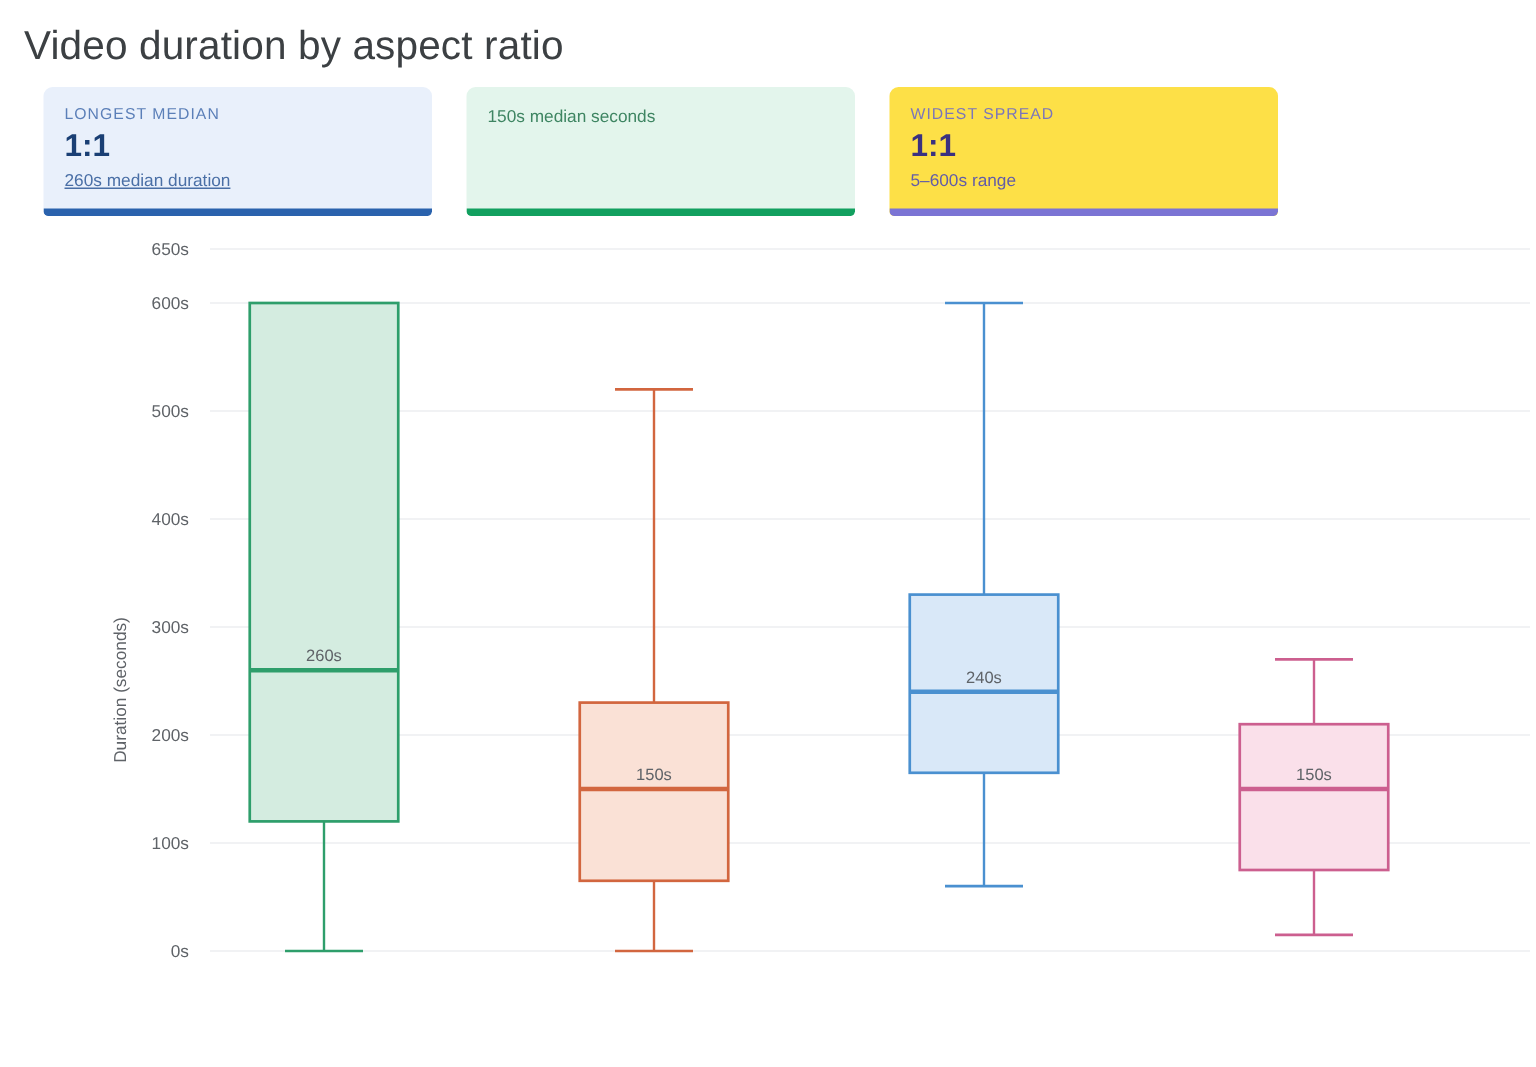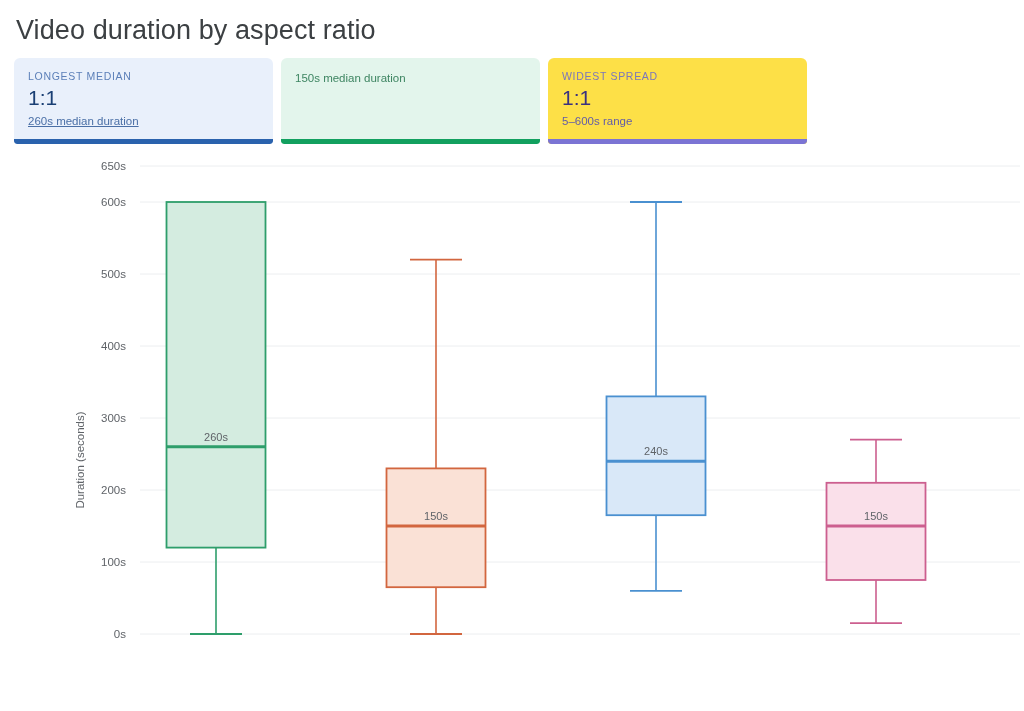--- a/index.html
+++ b/index.html
@@ -37,40 +37,41 @@
     gap: 8px;
   }
   .card {
     width: 259px;
     height: 86px;
     box-sizing: border-box;
     border-radius: 6px 6px 3px 3px;
     padding: 11px 14px 0 14px;
     position: relative;
     overflow: hidden;
+    margin-left: 15px;
   }
   .card .bar {
     position: absolute;
     left: 0;
     right: 0;
     bottom: 0;
     height: 5px;
     border-radius: 0 0 3px 3px;
   }
   .card .kicker {
     font-size: 10.5px;
     letter-spacing: 0.7px;
     text-transform: uppercase;
     line-height: 14px;
   }
   .card .value {
     font-size: 21px;
     line-height: 28px;
     margin-top: 1px;
-    font-weight: 400;
+    font-weight: 700;
   }
   .card .sub {
     font-size: 11.5px;
     line-height: 16px;
     margin-top: 1px;
   }
 
   .card.blue   { background: #e9f0fb; }
   .card.blue   .kicker { color: #5b7fb8; }
   .card.blue   .value  { color: #1a3f74; }
@@ -128,21 +129,21 @@
 <div class="cards">
 
   <div class="card blue">
     <div class="kicker">LONGEST MEDIAN</div>
     <div class="value">1:1</div>
     <div class="sub">260s median duration</div>
     <div class="bar"></div>
   </div>
 
   <div class="card green">
-    <div class="sub">150s median duration</div>
+    <div class="sub">150s median seconds</div>
     <div class="bar"></div>
   </div>
 
   <div class="card purple">
     <div class="kicker">WIDEST SPREAD</div>
     <div class="value">1:1</div>
     <div class="sub">5–600s range</div>
     <div class="bar"></div>
   </div>
 

